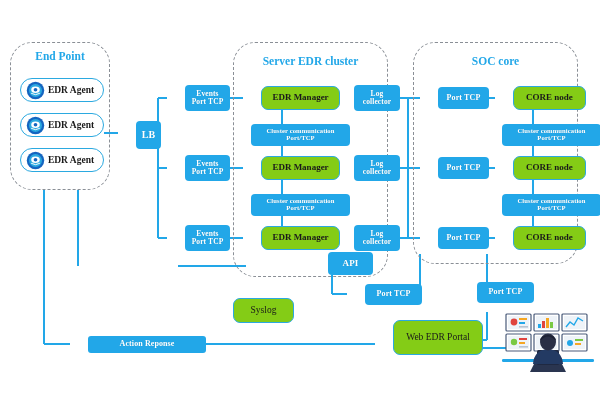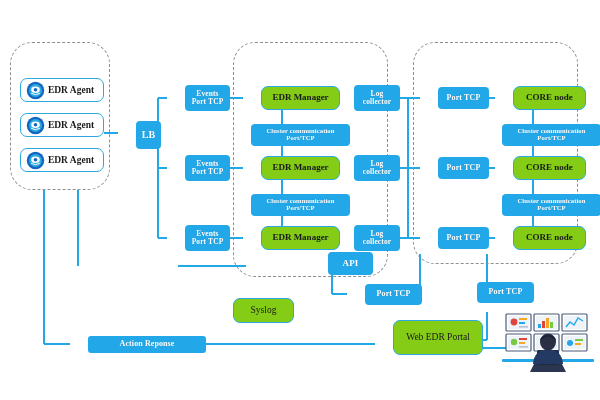--- a/index.html
+++ b/index.html
@@ -62,21 +62,21 @@
     text-align: center;
     z-index: 2;
     white-space: nowrap;
   }
   
   .agent {
     position: absolute;
     box-sizing: border-box;
     background: #ffffff;
     border: 1.4px solid #2BA9E0;
-    border-radius: 7px;
+    border-radius: 12px;
     display: flex;
     align-items: center;
     z-index: 3;
   }
   .agent .emblem {
     width: 19px; height: 19px;
     margin-left: 5px;
     flex: 0 0 auto;
   }
   .agent .lbl {
@@ -151,24 +151,27 @@
 
       <line x1="487" y1="254" x2="487" y2="282"></line>
       <line x1="487" y1="312" x2="487" y2="340"></line>
       <line x1="465" y1="340" x2="487" y2="340"></line>
 
       <line x1="465" y1="348" x2="512" y2="348"></line>
     </g>
   </svg>
 
   <div class="group" style="left:10px; top:42px; width:100px; height:148px;"></div>
+  <div class="group-title" style="left:10px; top:50px; width:100px; font-size:11.5px;">End Point</div>
 
   <div class="group" style="left:233px; top:42px; width:155px; height:235px;"></div>
+  <div class="group-title" style="left:233px; top:55px; width:155px; font-size:11.5px;">Server EDR cluster</div>
 
   <div class="group" style="left:413px; top:42px; width:165px; height:222px;"></div>
+  <div class="group-title" style="left:413px; top:55px; width:165px; font-size:11.5px;">SOC core</div>
 
   <div class="agent" style="left:20px; top:78px; width:84px; height:24px;">
     <span class="emblem">
       <svg viewBox="0 0 24 24" width="19" height="19">
         <circle cx="12" cy="12" r="11" fill="#1565C0"></circle>
         <circle cx="12" cy="12" r="8.2" fill="#2BA9E0"></circle>
         <ellipse cx="12" cy="11" rx="5.4" ry="4" fill="#ffffff"></ellipse>
         <circle cx="12" cy="11" r="2.3" fill="#1565C0"></circle>
         <path d="M6.5 15.5 Q12 19 17.5 15.5" stroke="#ffffff" stroke-width="1.2" fill="none"></path>
       </svg>

